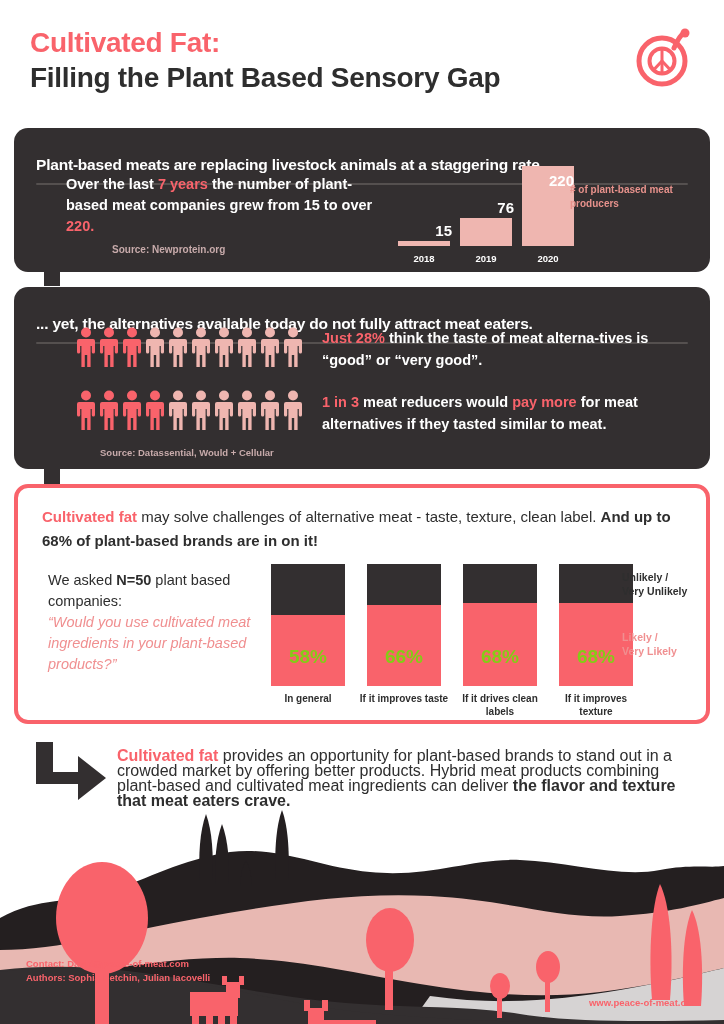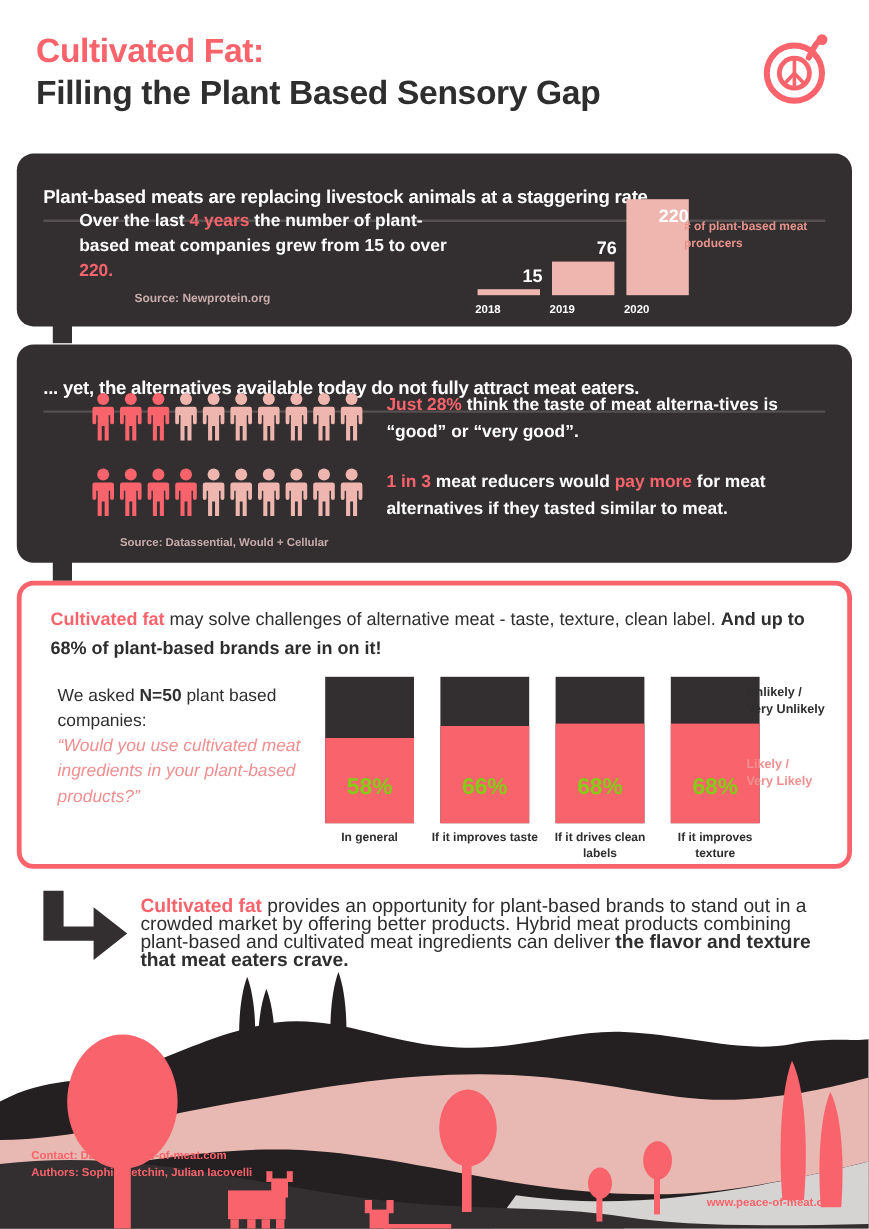--- a/index.html
+++ b/index.html
@@ -56,20 +56,21 @@
   .bar-val-out {
     color: #ffffff; font-weight: bold; font-size: 15px; margin-bottom: 2px;
   }
   .bar-rect { background: #EFB6B0; margin: 0 auto; }
   .bar-val-in {
     color: #ffffff; font-weight: bold; font-size: 15px;
     position: absolute; left: 0; right: 0; top: 6px;
   }
   .bar-year {
     position: absolute; bottom: 2px; color: #ffffff; font-size: 9.5px; font-weight: bold;
+    text-align: center;
   }
   .p1-legend {
     position: absolute; left: 570px; top: 183px; width: 130px;
     color: #E8928C; font-size: 10px; font-weight: bold; line-height: 14px;
   }
 
   
   #panel2 { top: 287px; height: 182px; }
   .people-row { position: absolute; display: flex; gap: 3px; }
   .person { width: 20px; height: 41px; position: relative; }
@@ -166,21 +167,21 @@
         <circle cx="51" cy="6" r="4.5" fill="#F9636B"></circle>
       </svg>
     </div>
   </div>
 
   <div class="panel-dark" id="panel1">
     <div class="panel-head">Plant-based meats are replacing livestock animals at a staggering rate ...</div>
     <div class="panel-hr"></div>
 
     <div class="p1-text">
-      <span>Over the last </span><span class="hl">4 years</span><span> the number of plant-based meat companies grew from 15 to over </span><span class="hl">220.</span>
+      <span>Over the last </span><span class="hl">7 years</span><span> the number of plant-based meat companies grew from 15 to over </span><span class="hl">220.</span>
     </div>
     <div class="p1-source">Source: Newprotein.org</div>
 
     <div class="p1-chart">
 
       <div class="bar-col" style="left:0px; width:56px;">
         <div class="bar-val-out">15</div>
         <div class="bar-rect" style="width:52px;height:5px;"></div>
       </div>
       <div class="bar-year" style="left:0px;width:56px;">2018</div>

